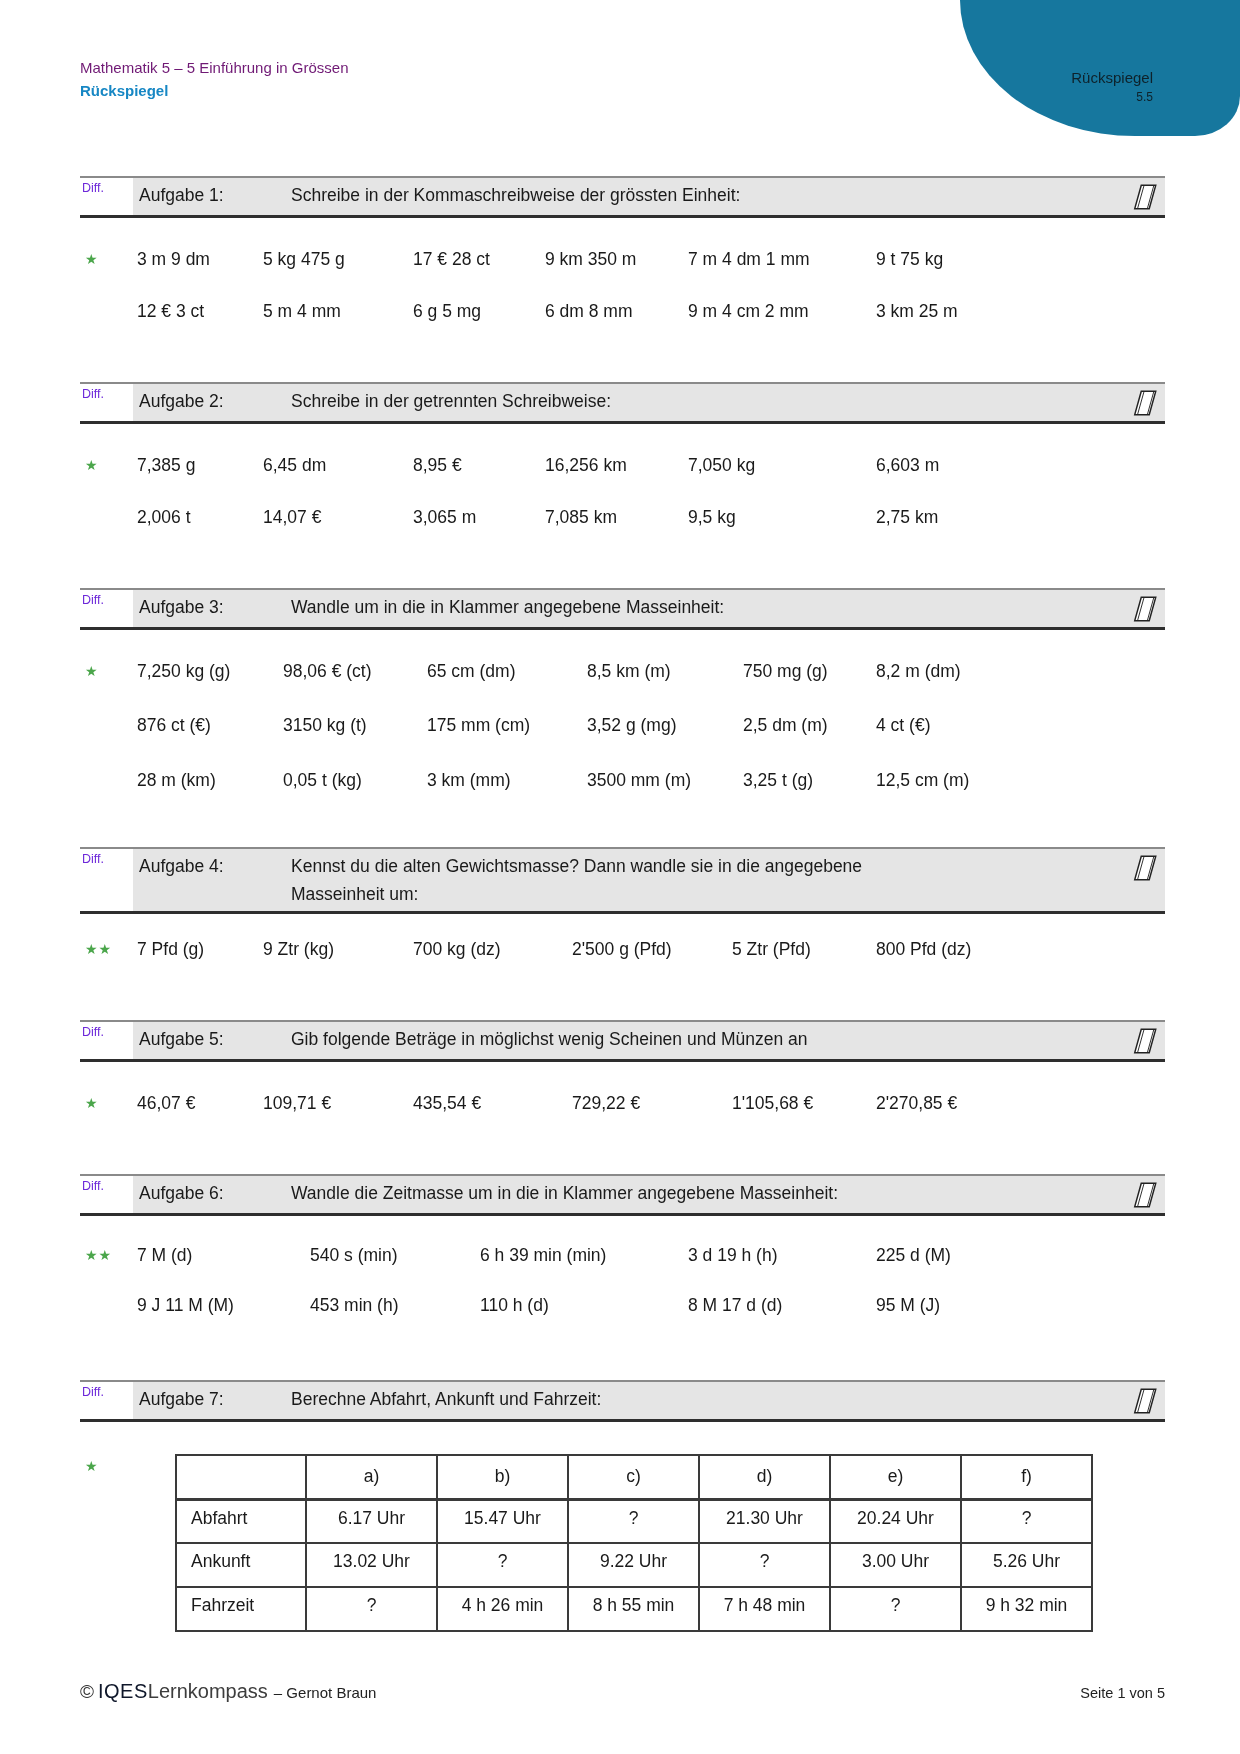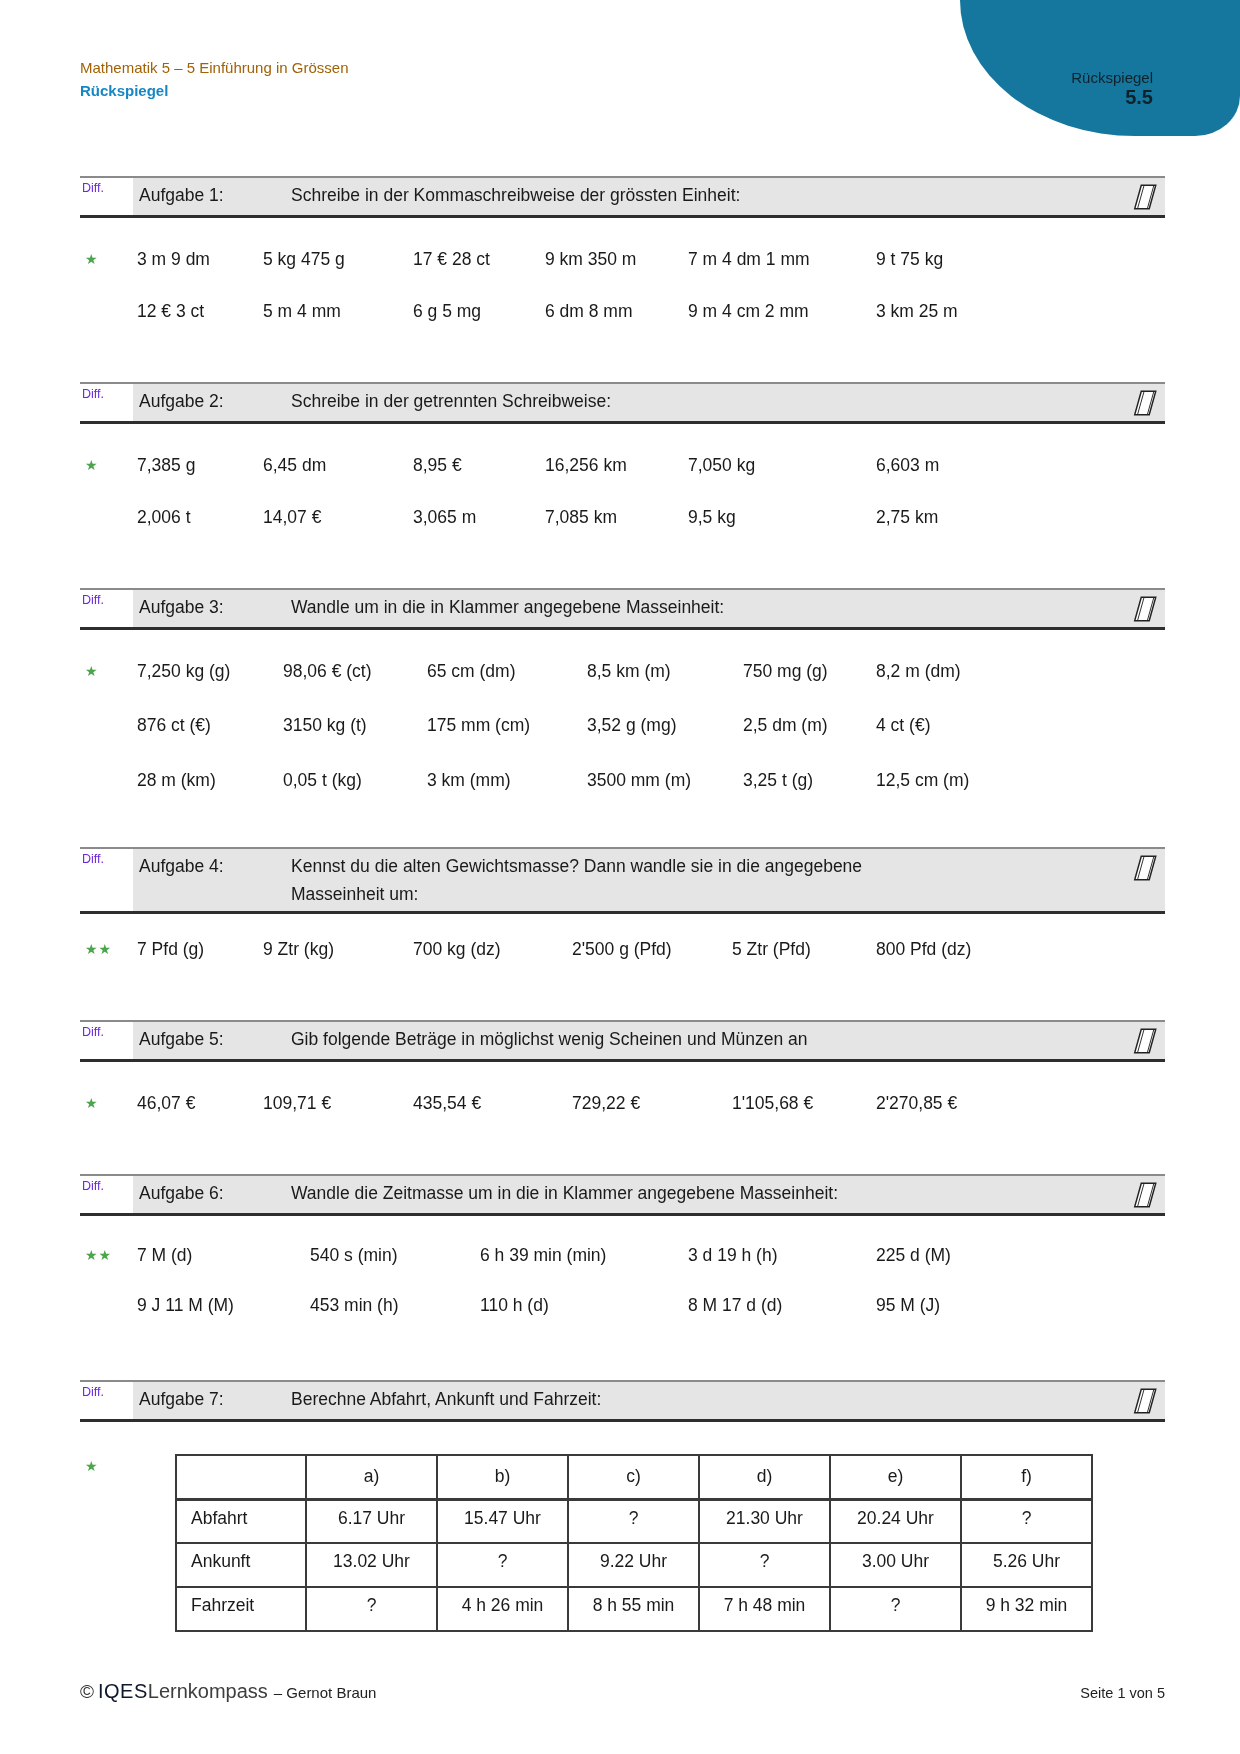--- a/index.html
+++ b/index.html
@@ -5,25 +5,25 @@
   html,body{margin:0;padding:0;background:#fff;}
   body{font-family:"Liberation Sans","DejaVu Sans",sans-serif;color:#1a1a1a;}
   .page{position:relative;width:1240px;height:1754px;background:#ffffff;overflow:hidden;}
   .content{padding:0 75px 0 80px;}
 
   
   .corner{position:absolute;top:0;right:0;width:280px;height:136px;background:#16779e;
           border-bottom-left-radius:175px 136px;border-bottom-right-radius:45px 40px;
           color:#0e222b;text-align:right;box-sizing:border-box;padding:68px 87px 0 0;}
   .corner .c1{font-size:15px;line-height:19px;}
-  .corner .c2{font-size:20px;font-weight:bold;line-height:21px;}
+  .corner .c2{font-size:12px;font-weight:normal;line-height:21px;}
 
   
   .doc-header{margin:0;padding-top:56px;}
-  .doc-header .line1{font-size:15px;line-height:23px;color:#a16207;}
+  .doc-header .line1{font-size:15px;line-height:23px;color:#701a75;}
   .doc-header .line2{font-size:15px;line-height:23px;font-weight:bold;color:#1787c4;}
 
   
   .task-bar{display:flex;border-top:2px solid #8a8a8a;border-bottom:3px solid #2e2e2e;}
   .diff-cell{width:53px;box-sizing:border-box;background:#fff;font-size:12.5px;color:#6d28d9;
              padding:3px 0 0 2px;flex:0 0 auto;}
   .bar-body{flex:1;background:#e5e5e5;display:flex;align-items:flex-start;padding:3px 0;}
   .task-title{width:152px;flex:0 0 auto;font-size:17.5px;line-height:28px;padding-left:6px;}
   .task-instruction{flex:1;font-size:17.5px;line-height:28px;}
   .task-instruction.wrap{max-width:650px;}

